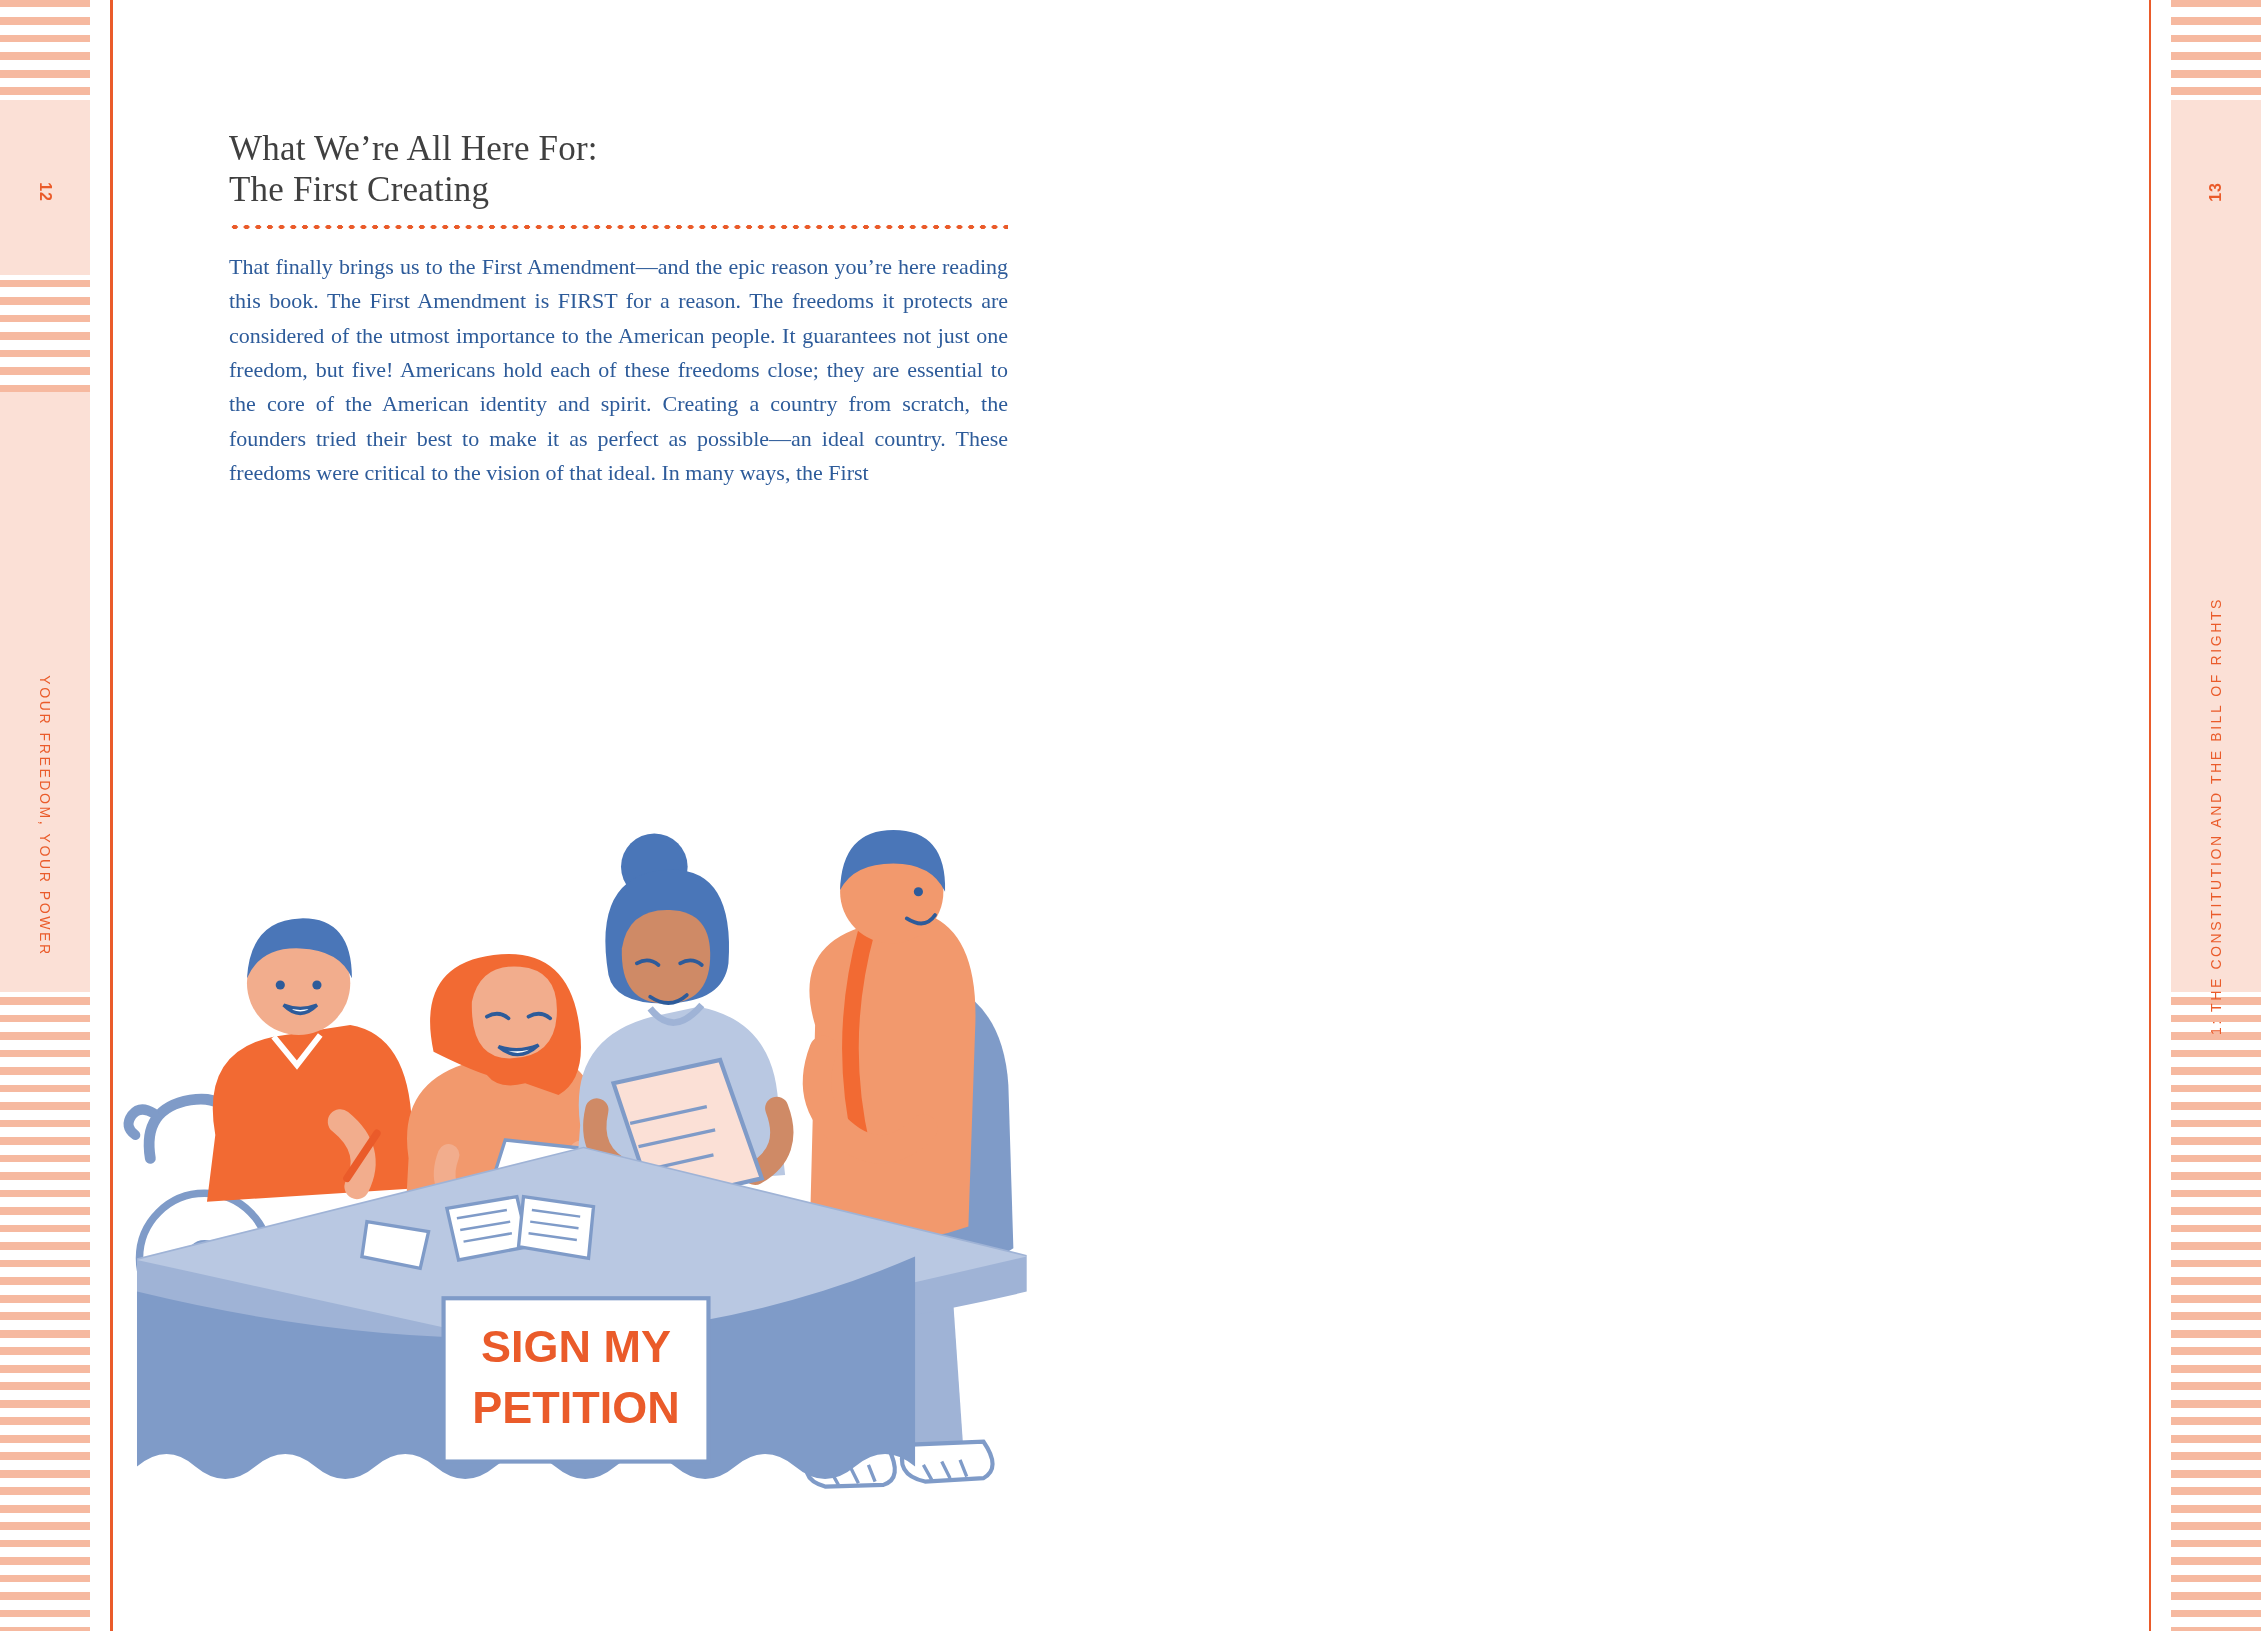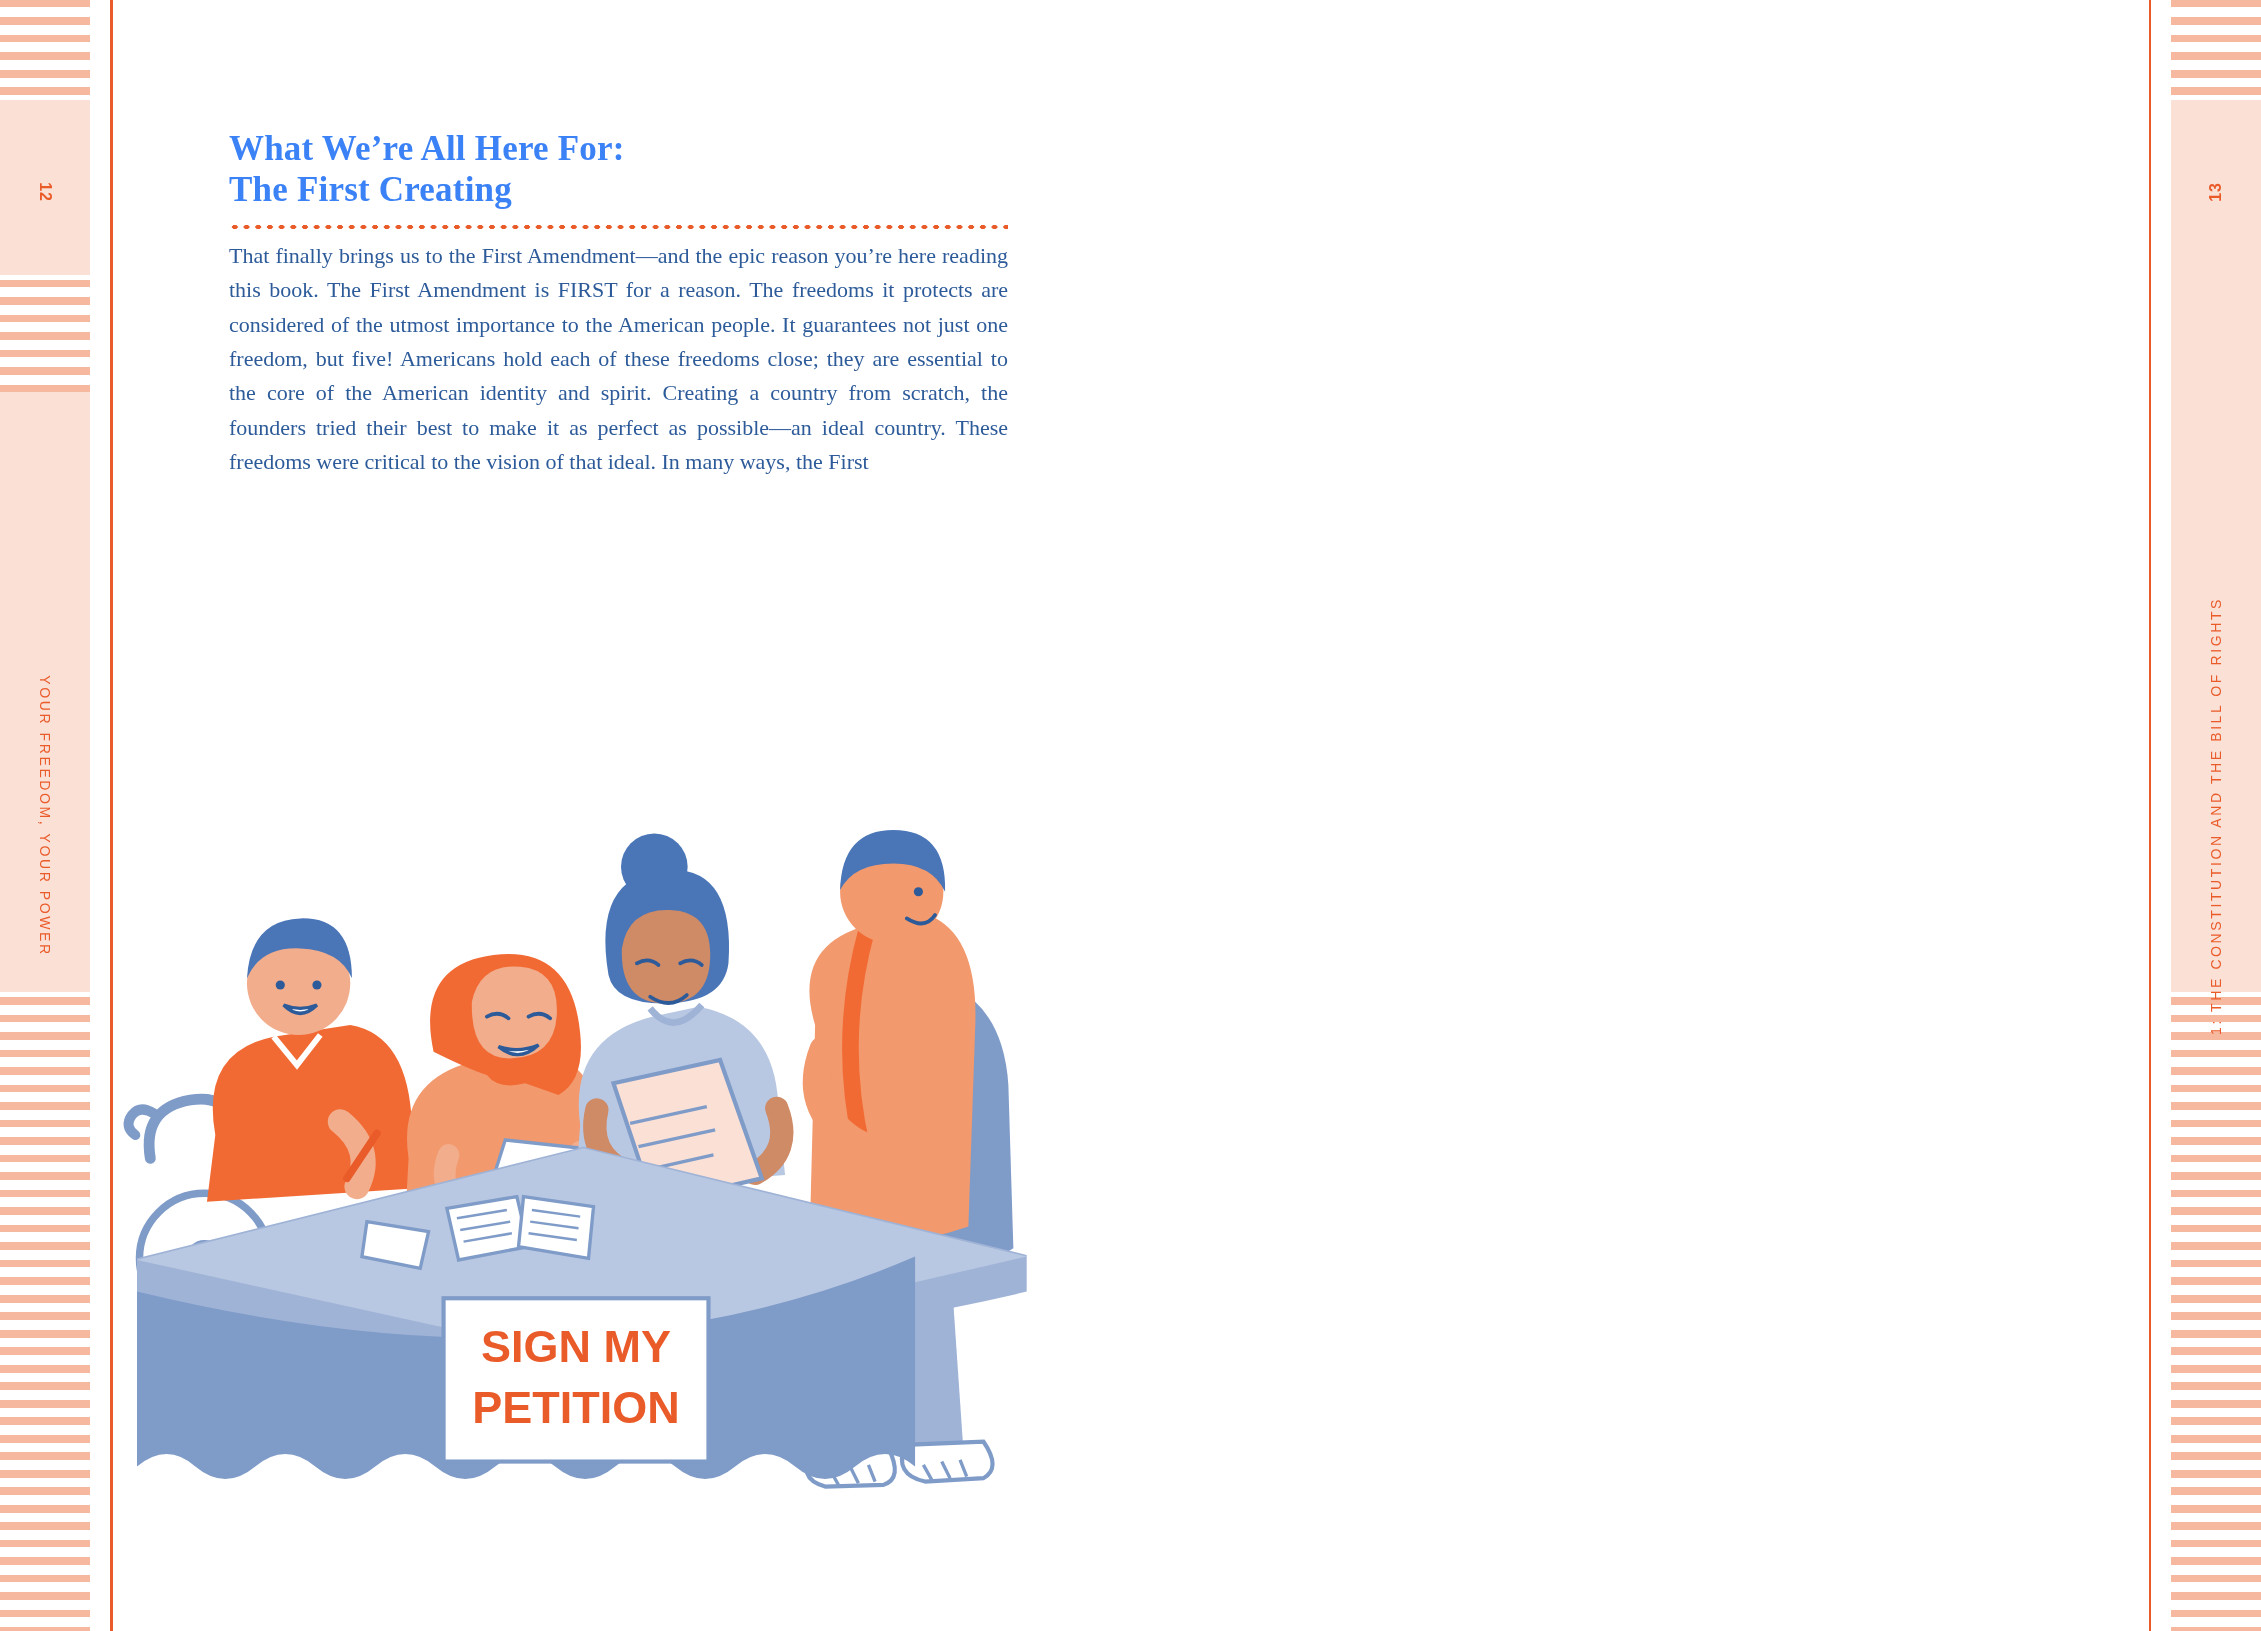--- a/index.html
+++ b/index.html
@@ -110,23 +110,23 @@
 
   
   .col {
     position: absolute;
     width: 779px;
   }
   .col-left  { left: 229px; top: 129px; }
 
   h1.heading {
     margin: 0;
-    color: #3b82f6;
+    color: #404040;
     font-family: "Liberation Serif", serif;
-    font-weight: bold;
+    font-weight: normal;
     font-size: 35px;
     line-height: 1.17;
     letter-spacing: 0.2px;
   }
   .dot-rule {
     margin-top: 13.3px;
     height: 5.8px;
     background-image: radial-gradient(#ea5b2a 41%, transparent 43%);
     background-size: 11.7px 5.8px;
     background-repeat: repeat-x;
@@ -134,21 +134,21 @@
   }
 
   p.body {
     margin: 0;
     color: #2d5b9a;
     font-size: 22px;
     line-height: 1.56;
     text-align: justify;
     font-family: "Liberation Serif", serif;
   }
-  p.body.first { margin-top: 9px; }
+  p.body.first { margin-top: 20px; }
 
   
   .illo {
     position: absolute;
     left: 117px;
     top: 625px;
     width: 1008px;
     height: 925px;
   }
   .illo svg { display: block; width: 100%; height: 100%; }

